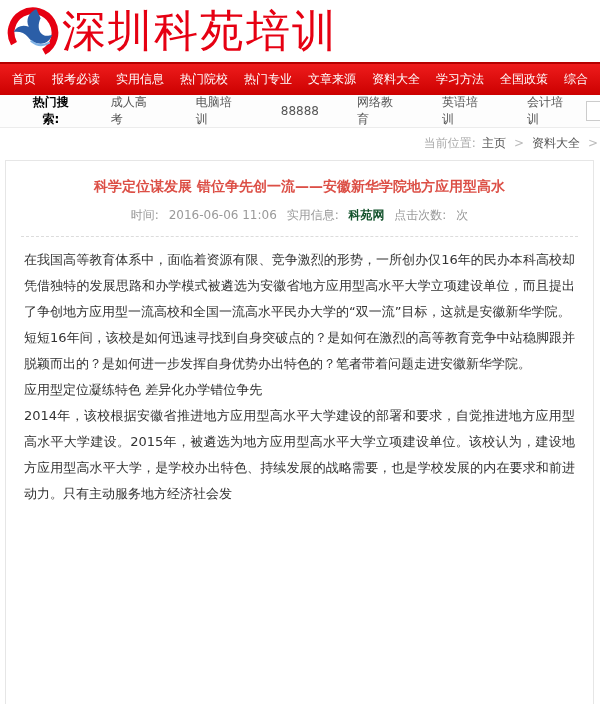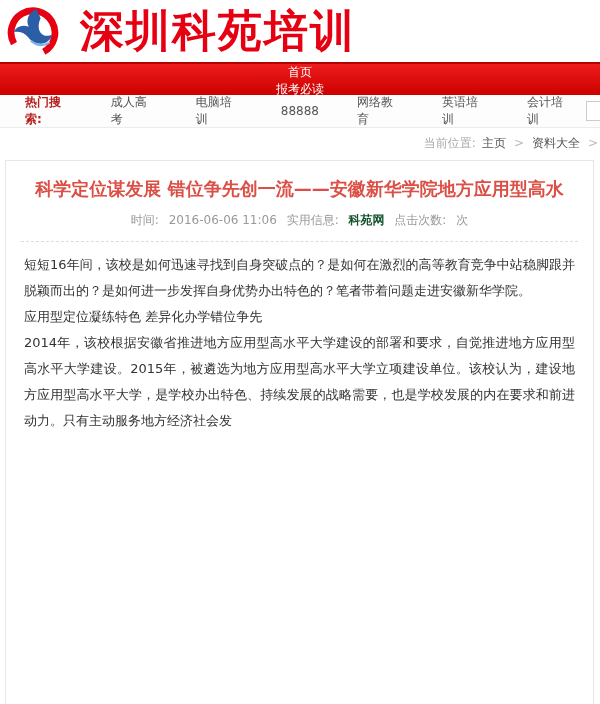--- a/index.html
+++ b/index.html
@@ -3,47 +3,47 @@
 <meta charset="utf-8">
 <style>
   * { margin: 0; padding: 0; box-sizing: border-box; }
   html, body { width: 600px; height: 704px; overflow: hidden; background: #fff;
     font-family: "DejaVu Sans", "Liberation Sans", sans-serif; }
 
   
   .header { height: 62px; background: #fff; display: flex; align-items: center; padding-left: 6px; }
   .logo { display: flex; align-items: center; cursor: pointer; }
   .logo-icon { width: 54px; height: 54px; flex: 0 0 auto; }
-  .logo-text { color: #e60012; font-size: 44px; font-weight: bold; letter-spacing: 2px;
-    line-height: 1; margin-left: 20px; white-space: nowrap; }
+  .logo-text { color: #e60012; font-size: 44px; font-weight: normal; letter-spacing: 2px;
+    line-height: 1; margin-left: 2px; white-space: nowrap; }
 
   
   .navbar { height: 33px; background: linear-gradient(#ee1c1c, #cc0000);
     border-top: 2px solid #b50000; display: flex; align-items: center;
-    justify-content: space-between; padding: 0 12px; white-space: nowrap; overflow: hidden; flex-direction: column; }
+    justify-content: space-between; padding: 0 12px; white-space: nowrap; overflow: hidden; }
   .nav-item { color: #fff; font-size: 12px; cursor: pointer; flex: 0 0 auto; }
 
   
   .hotsearch { position: relative; height: 33px; display: flex; align-items: center;
     padding-left: 25px; background: #fdfdfd; border-bottom: 1px solid #ececec; }
-  .hotsearch-label { color: #b91c1c; font-size: 12px; font-weight: bold; margin-right: 22px; }
+  .hotsearch-label { color: #000000; font-size: 12px; font-weight: bold; margin-right: 22px; text-align: center; }
   .hot-term { color: #555; font-size: 12px; margin-right: 26px; cursor: pointer; margin-left: 12px; }
   .mini-search { position: absolute; right: -8px; top: 6px; width: 22px; height: 20px;
     border: 1px solid #ccc; background: #fff; }
 
   
   .breadcrumb { height: 30px; display: flex; align-items: center; padding-left: 8px;
     font-size: 12px; color: #aaa; justify-content: flex-end; }
   .crumb-link { color: #555; margin: 16px 6px; cursor: pointer; }
   .crumb-sep { color: #bbb; margin: 0 2px; }
 
   
   .article-box { margin: 2px 6px 0 5px; border: 1px solid #e6e6e6; background: #fff;
     min-height: 560px; }
-  .article-title { color: #dc4f46; font-size: 18px; font-weight: bold; text-align: center;
+  .article-title { color: #dc4f46; font-size: 14px; font-weight: bold; text-align: center;
     padding: 16px 20px 0 20px; line-height: 1.3; }
   .article-meta { text-align: center; color: #999; font-size: 12px; margin-top: 12px; }
   .article-meta .src { color: #14532d; font-weight: bold; }
   .meta-part { margin: 16px 3px; }
   .dashed-sep { border-bottom: 1px dashed #dcdcdc; margin: 12px 15px 0 15px; }
   .article-body { padding: 10px 18px 20px 18px; color: #333; font-size: 13px; }
   .article-body p { line-height: 26px; margin: 0; text-align: justify; }
 </style>
 </head>
 <body>
@@ -60,21 +60,21 @@
     <span class="logo-text">深圳科苑培训</span>
   </div>
 </div>
 
 <div class="navbar">
   <span class="nav-item">首页</span>
   <span class="nav-item">报考必读</span>
   <span class="nav-item">实用信息</span>
   <span class="nav-item">热门院校</span>
   <span class="nav-item">热门专业</span>
-  <span class="nav-item">点击次数</span>
+  <span class="nav-item">文章来源</span>
   <span class="nav-item">资料大全</span>
   <span class="nav-item">学习方法</span>
   <span class="nav-item">全国政策</span>
   <span class="nav-item">综合</span>
 </div>
 
 <div class="hotsearch">
   <span class="hotsearch-label">热门搜索:</span>
   <span class="hot-term">成人高考</span>
   <span class="hot-term">电脑培训</span>
@@ -101,17 +101,18 @@
     <span class="meta-part">2016-06-06 11:06</span>
     <span class="meta-part">实用信息:</span>
     <span class="meta-part src">科苑网</span>
     <span class="meta-part">点击次数:</span>
     <span class="meta-part">次</span>
   </div>
 
   <div class="dashed-sep"></div>
 
   <div class="article-body">
+    <p>在我国高等教育体系中，面临着资源有限、竞争激烈的形势，一所创办仅16年的民办本科高校却凭借独特的发展思路和办学模式被遴选为安徽省地方应用型高水平大学立项建设单位，而且提出了争创地方应用型一流高校和全国一流高水平民办大学的“双一流”目标，这就是安徽新华学院。</p>
     <p>短短16年间，该校是如何迅速寻找到自身突破点的？是如何在激烈的高等教育竞争中站稳脚跟并脱颖而出的？是如何进一步发挥自身优势办出特色的？笔者带着问题走进安徽新华学院。</p>
     <p>应用型定位凝练特色 差异化办学错位争先</p>
     <p>2014年，该校根据安徽省推进地方应用型高水平大学建设的部署和要求，自觉推进地方应用型高水平大学建设。2015年，被遴选为地方应用型高水平大学立项建设单位。该校认为，建设地方应用型高水平大学，是学校办出特色、持续发展的战略需要，也是学校发展的内在要求和前进动力。只有主动服务地方经济社会发</p>
   </div>
 </div>
 
 </body></html>

